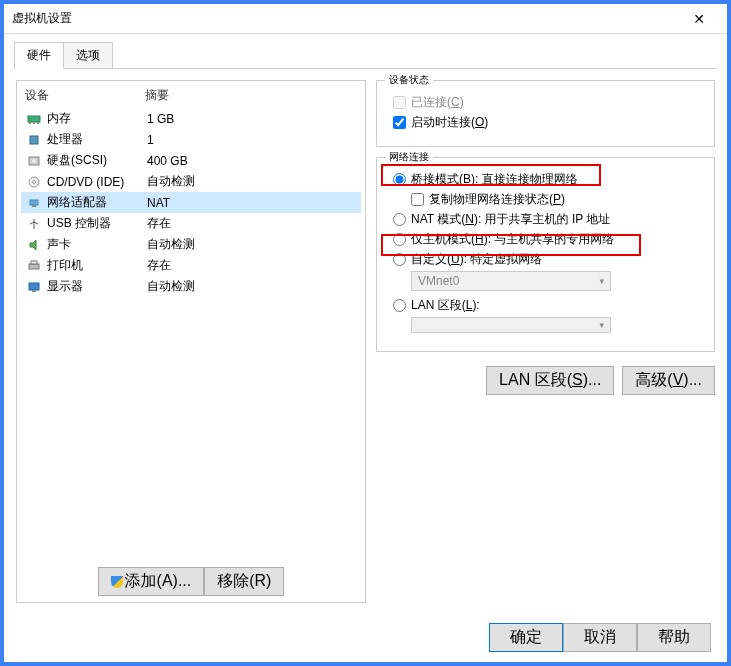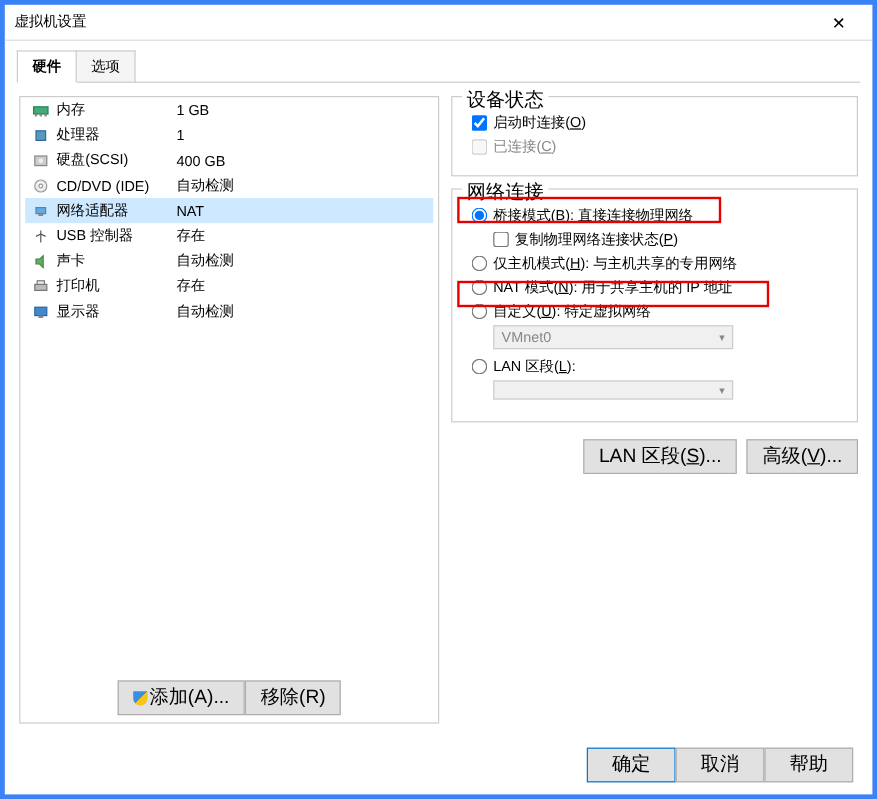--- a/index.html
+++ b/index.html
@@ -3,41 +3,41 @@
 <meta charset="utf-8">
 <style>
 * { box-sizing: border-box; margin: 0; padding: 0; }
 body { font-family: "Microsoft YaHei", Tahoma, sans-serif; font-size: 12px; background: #fff; color: #000; }
 .window { width: 731px; height: 666px; border: 4px solid #3b82f6; position: relative; background: #fff; display: flex; flex-direction: column; }
 .titlebar { height: 30px; display: flex; align-items: center; padding: 0 8px; border-bottom: 1px solid #ddd; }
 .titlebar-title { flex: 1; font-size: 12px; }
 .titlebar-close { width: 40px; text-align: center; font-size: 14px; cursor: pointer; }
 .tabs { display: flex; padding: 8px 10px 0 10px; }
 .tab { padding: 4px 12px; border: 1px solid #ccc; border-bottom: none; background: #fff; cursor: pointer; margin-right: -1px; position: relative; }
-.tab.active { border-bottom: 1px solid #fff; z-index: 2; font-weight: bold; }
+.tab.active { border-bottom: 1px solid #fff; z-index: 2; }
 .tab.inactive { background: #f5f5f5; }
 .tab-line { border-top: 1px solid #ccc; margin: 0 10px; position: relative; top: -1px; z-index: 1; }
 .body-area { flex: 1; display: flex; padding: 10px 12px; gap: 10px; }
 .left-panel { width: 350px; border: 1px solid #ccc; display: flex; flex-direction: column; }
 .hw-head { display: flex; padding: 6px 8px 4px 8px; font-size: 12px; color: #333; }
 .hw-head .col1 { width: 120px; }
 .hw-row { display: flex; align-items: center; padding: 2px 4px; cursor: pointer; }
 .hw-row.selected { background: #cde8ff; }
 .hw-row .icon { width: 18px; height: 16px; display: flex; align-items: center; justify-content: center; margin-right: 4px; }
 .hw-row .name { width: 100px; }
 .hw-row .summary { flex: 1; color: #000; }
 .hw-list { flex: 1; overflow: auto; padding: 0 4px; }
 .left-buttons { display: flex; justify-content: center; gap: 0; padding: 6px; border-top: 1px solid transparent; }
 .btn { border: 1px solid #adadad; background: #e1e1e1; padding: 3px 12px; cursor: pointer; font-family: inherit; font-size: 16px; }
 .btn.wide { padding: 3px 20px; }
 .btn:disabled { color: #a0a0a0; }
 .shield { display: inline-block; width: 12px; height: 12px; background: linear-gradient(135deg,#3a8ee6 0 50%,#f5c518 50% 100%); border-radius: 0 0 6px 6px; margin-right: 2px; vertical-align: middle; }
 .right-panel { flex: 1; display: flex; flex-direction: column; }
 .group { border: 1px solid #ccc; padding: 10px 10px 12px 10px; margin-bottom: 10px; position: relative; }
-.group-title { position: absolute; top: -8px; left: 8px; background: #fff; padding: 0 4px; font-size: 16px; }
+.group-title { position: absolute; top: -8px; left: 8px; background: #fff; padding: 0 4px; font-size: 10px; }
 .chk-row, .rad-row { display: flex; align-items: center; margin: 3px 0 3px 6px; }
 .chk-row input, .rad-row input { margin-right: 5px; }
 .chk-row.indent { margin-left: 24px; }
 .dropdown { width: 200px; margin-left: 24px; margin-top: 2px; margin-bottom: 6px; border: 1px solid #ccc; background: #f0f0f0; padding: 2px 6px; color: #888; display: flex; justify-content: space-between; align-items: center; }
 .dropdown .arrow { font-size: 9px; }
 .highlight-red { position: absolute; border: 2px solid #e60000; pointer-events: none; }
 .right-buttons { display: flex; justify-content: flex-end; gap: 8px; padding: 4px 0; }
 .footer { display: flex; justify-content: flex-end; gap: 0; padding: 10px 16px; }
 .underline { text-decoration: underline; }
 svg { display: block; }
@@ -54,20 +54,24 @@
 
   <div class="tabs">
     <div class="tab active">硬件</div>
     <div class="tab inactive">选项</div>
   </div>
   <div class="tab-line"></div>
 
   <div class="body-area">
 
     <div class="left-panel">
+      <div class="hw-head">
+        <div class="col1">设备</div>
+        <div>摘要</div>
+      </div>
       <div class="hw-list">
         <div class="hw-row">
           <span class="icon">
               <svg width="14" height="12">
                 <rect x="1" y="3" width="12" height="6" fill="#4a7" stroke="#285"></rect>
                 <rect x="2" y="9" width="2" height="2" fill="#888"></rect>
                 <rect x="6" y="9" width="2" height="2" fill="#888"></rect>
                 <rect x="10" y="9" width="2" height="2" fill="#888"></rect>
               </svg>
             </span>
@@ -156,51 +160,51 @@
         <button class="btn"><span class="shield"></span><span>添加(A)...</span></button>
         <button class="btn">移除(R)</button>
       </div>
     </div>
 
     <div class="right-panel">
 
       <div class="group">
         <div class="group-title">设备状态</div>
         <label class="chk-row">
+          <input type="checkbox" disabled="" style="">
+          <span style="color:#888">已连接(<span class="underline">C</span>)</span>
+        </label>
+        <label class="chk-row">
           <input type="checkbox" checked="" style="">
           <span>启动时连接(<span class="underline">O</span>)</span>
-        </label>
-        <label class="chk-row">
-          <input type="checkbox" disabled="" style="">
-          <span style="color:#888">已连接(<span class="underline">C</span>)</span>
         </label>
       </div>
 
       <div class="group" style="position:relative">
         <div class="group-title">网络连接</div>
 
         <label class="rad-row">
           <input type="radio" name="netmode" checked="" style="">
           <span>桥接模式(<span class="underline">B</span>): 直接连接物理网络</span>
         </label>
         <div class="highlight-red" style="left:4px; top:6px; width:220px; height:22px;"></div>
 
         <label class="chk-row indent">
           <input type="checkbox" style="">
           <span>复制物理网络连接状态(<span class="underline">P</span>)</span>
         </label>
 
         <label class="rad-row">
           <input type="radio" name="netmode" style="">
+          <span>NAT 模式(<span class="underline">N</span>): 用于共享主机的 IP 地址</span>
+        </label>
+
+        <label class="rad-row">
+          <input type="radio" name="netmode" style="">
           <span>仅主机模式(<span class="underline">H</span>): 与主机共享的专用网络</span>
-        </label>
-
-        <label class="rad-row">
-          <input type="radio" name="netmode" style="">
-          <span>NAT 模式(<span class="underline">N</span>): 用于共享主机的 IP 地址</span>
         </label>
         <div class="highlight-red" style="left:4px; top:76px; width:260px; height:22px;"></div>
 
         <label class="rad-row">
           <input type="radio" name="netmode" style="">
           <span>自定义(<span class="underline">U</span>): 特定虚拟网络</span>
         </label>
         <div class="dropdown">
           <span>VMnet0</span>
           <span class="arrow">▾</span>

